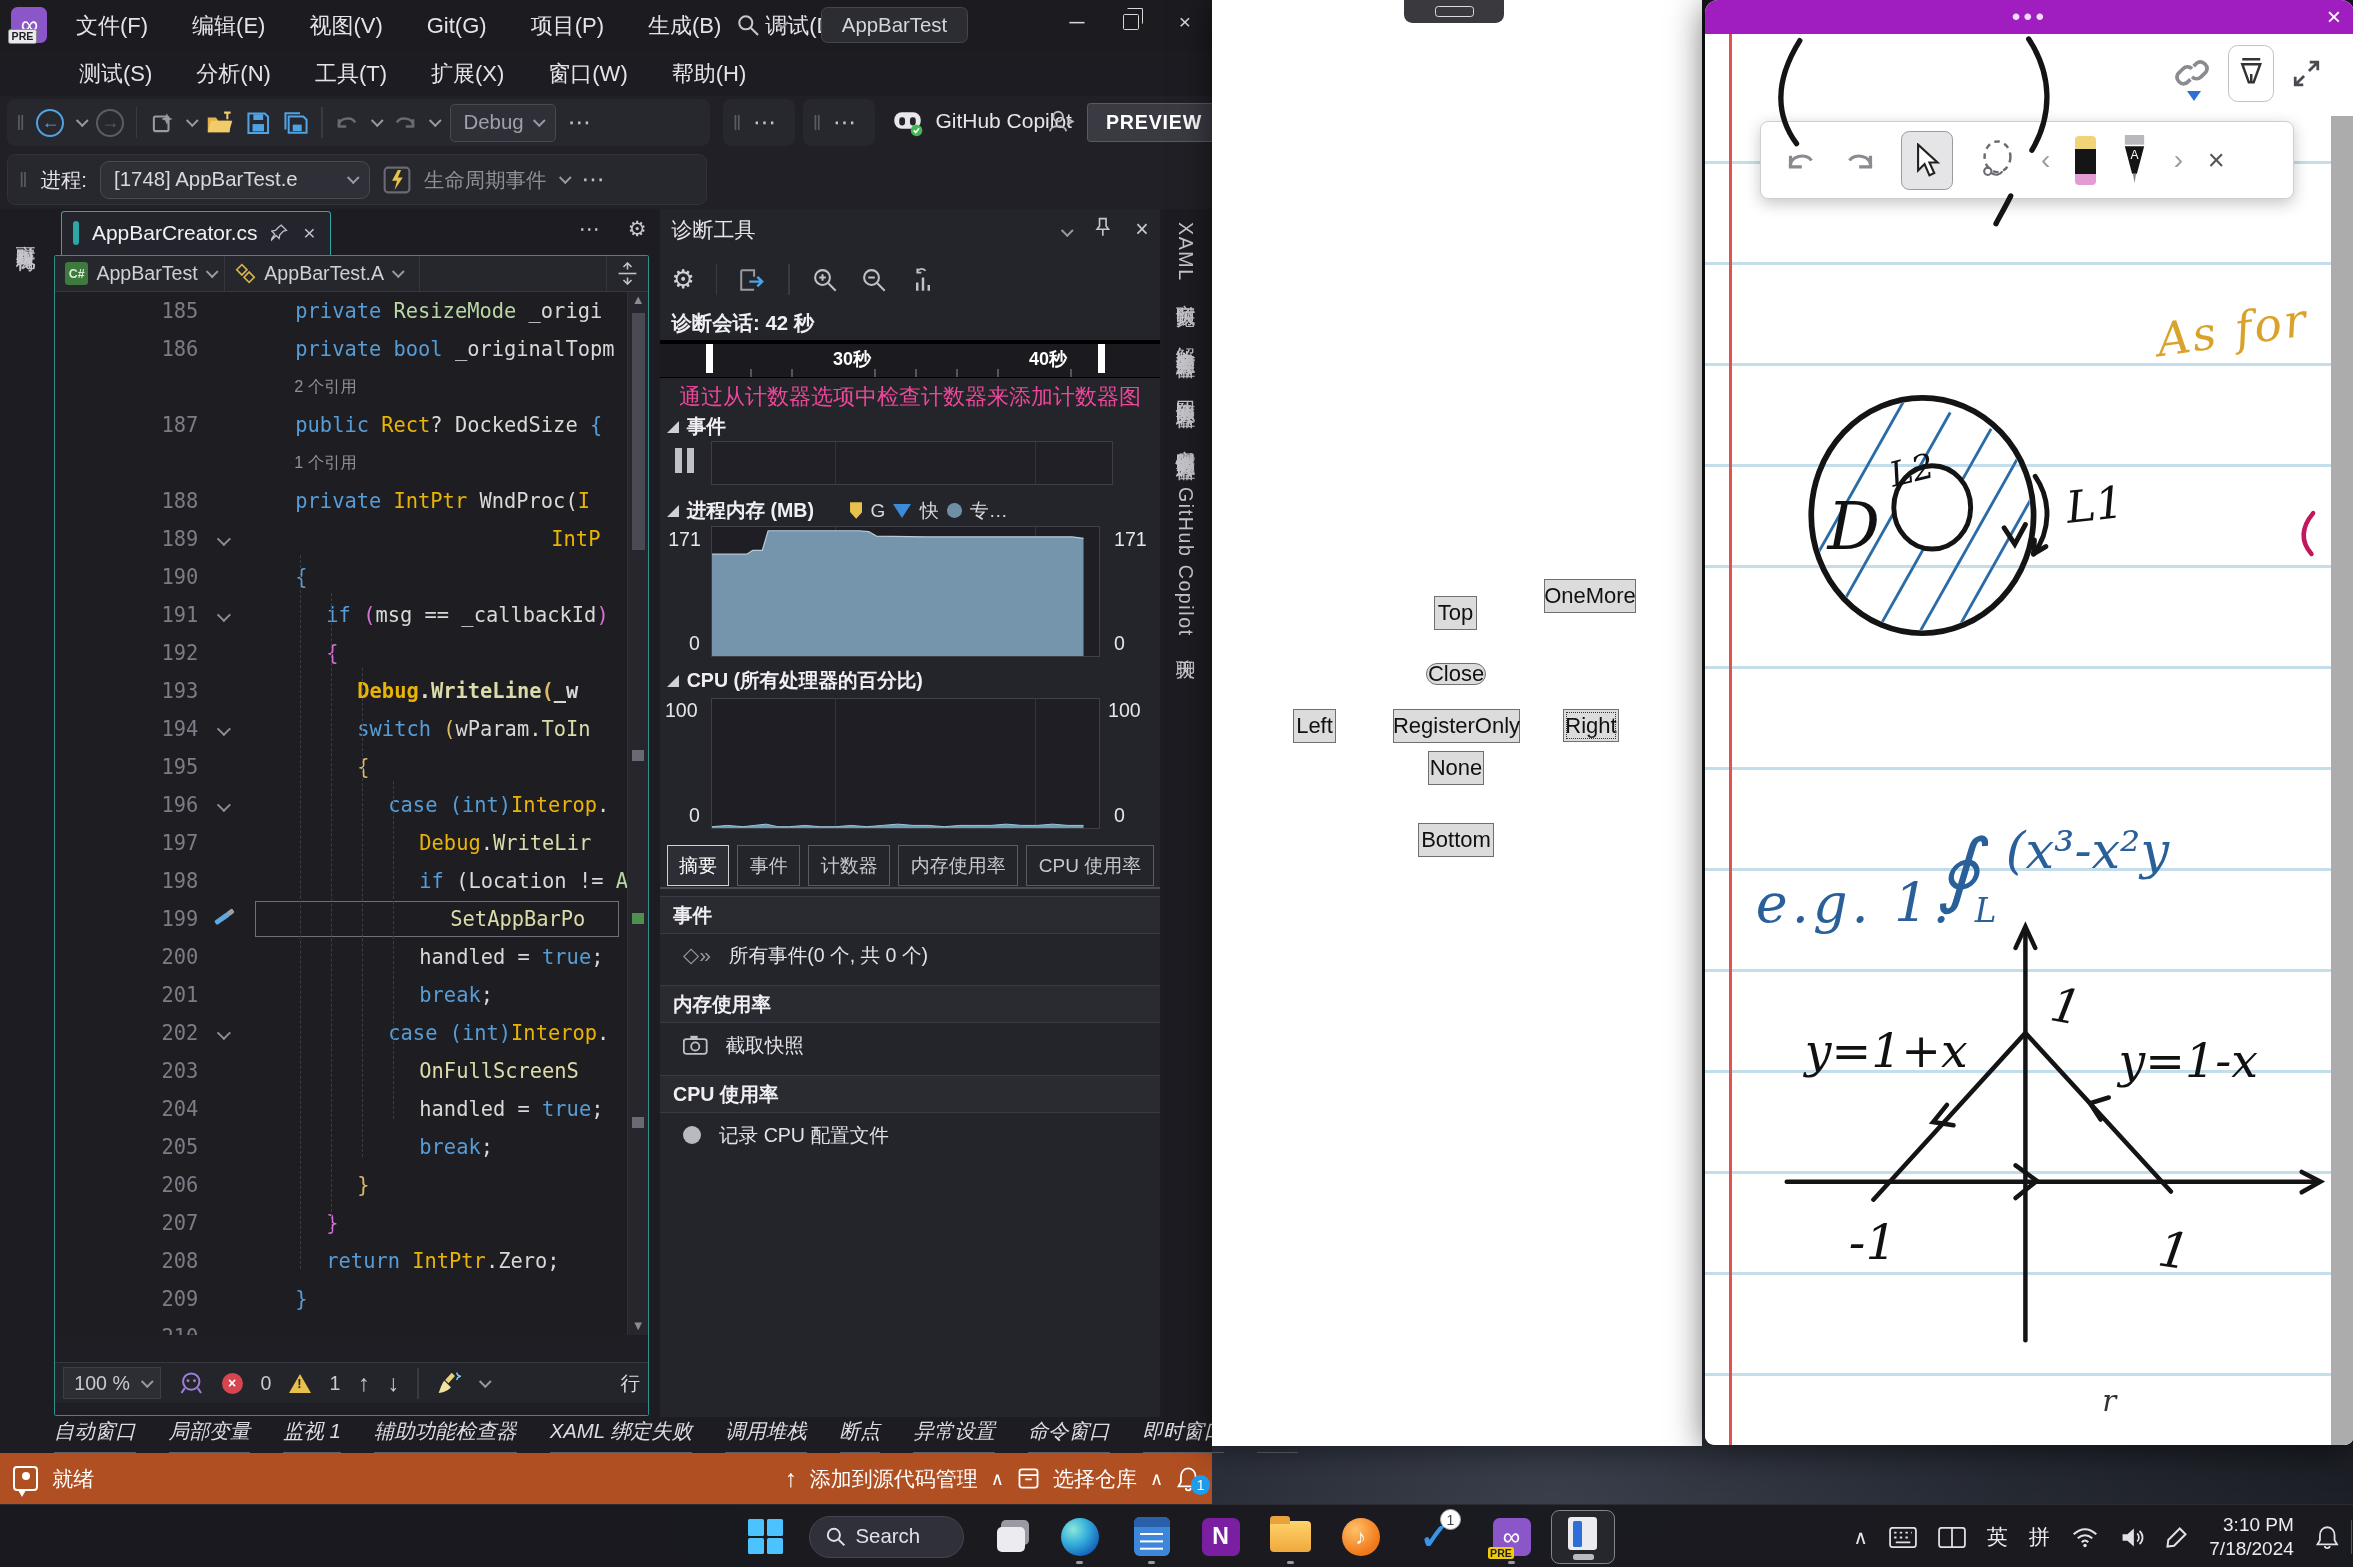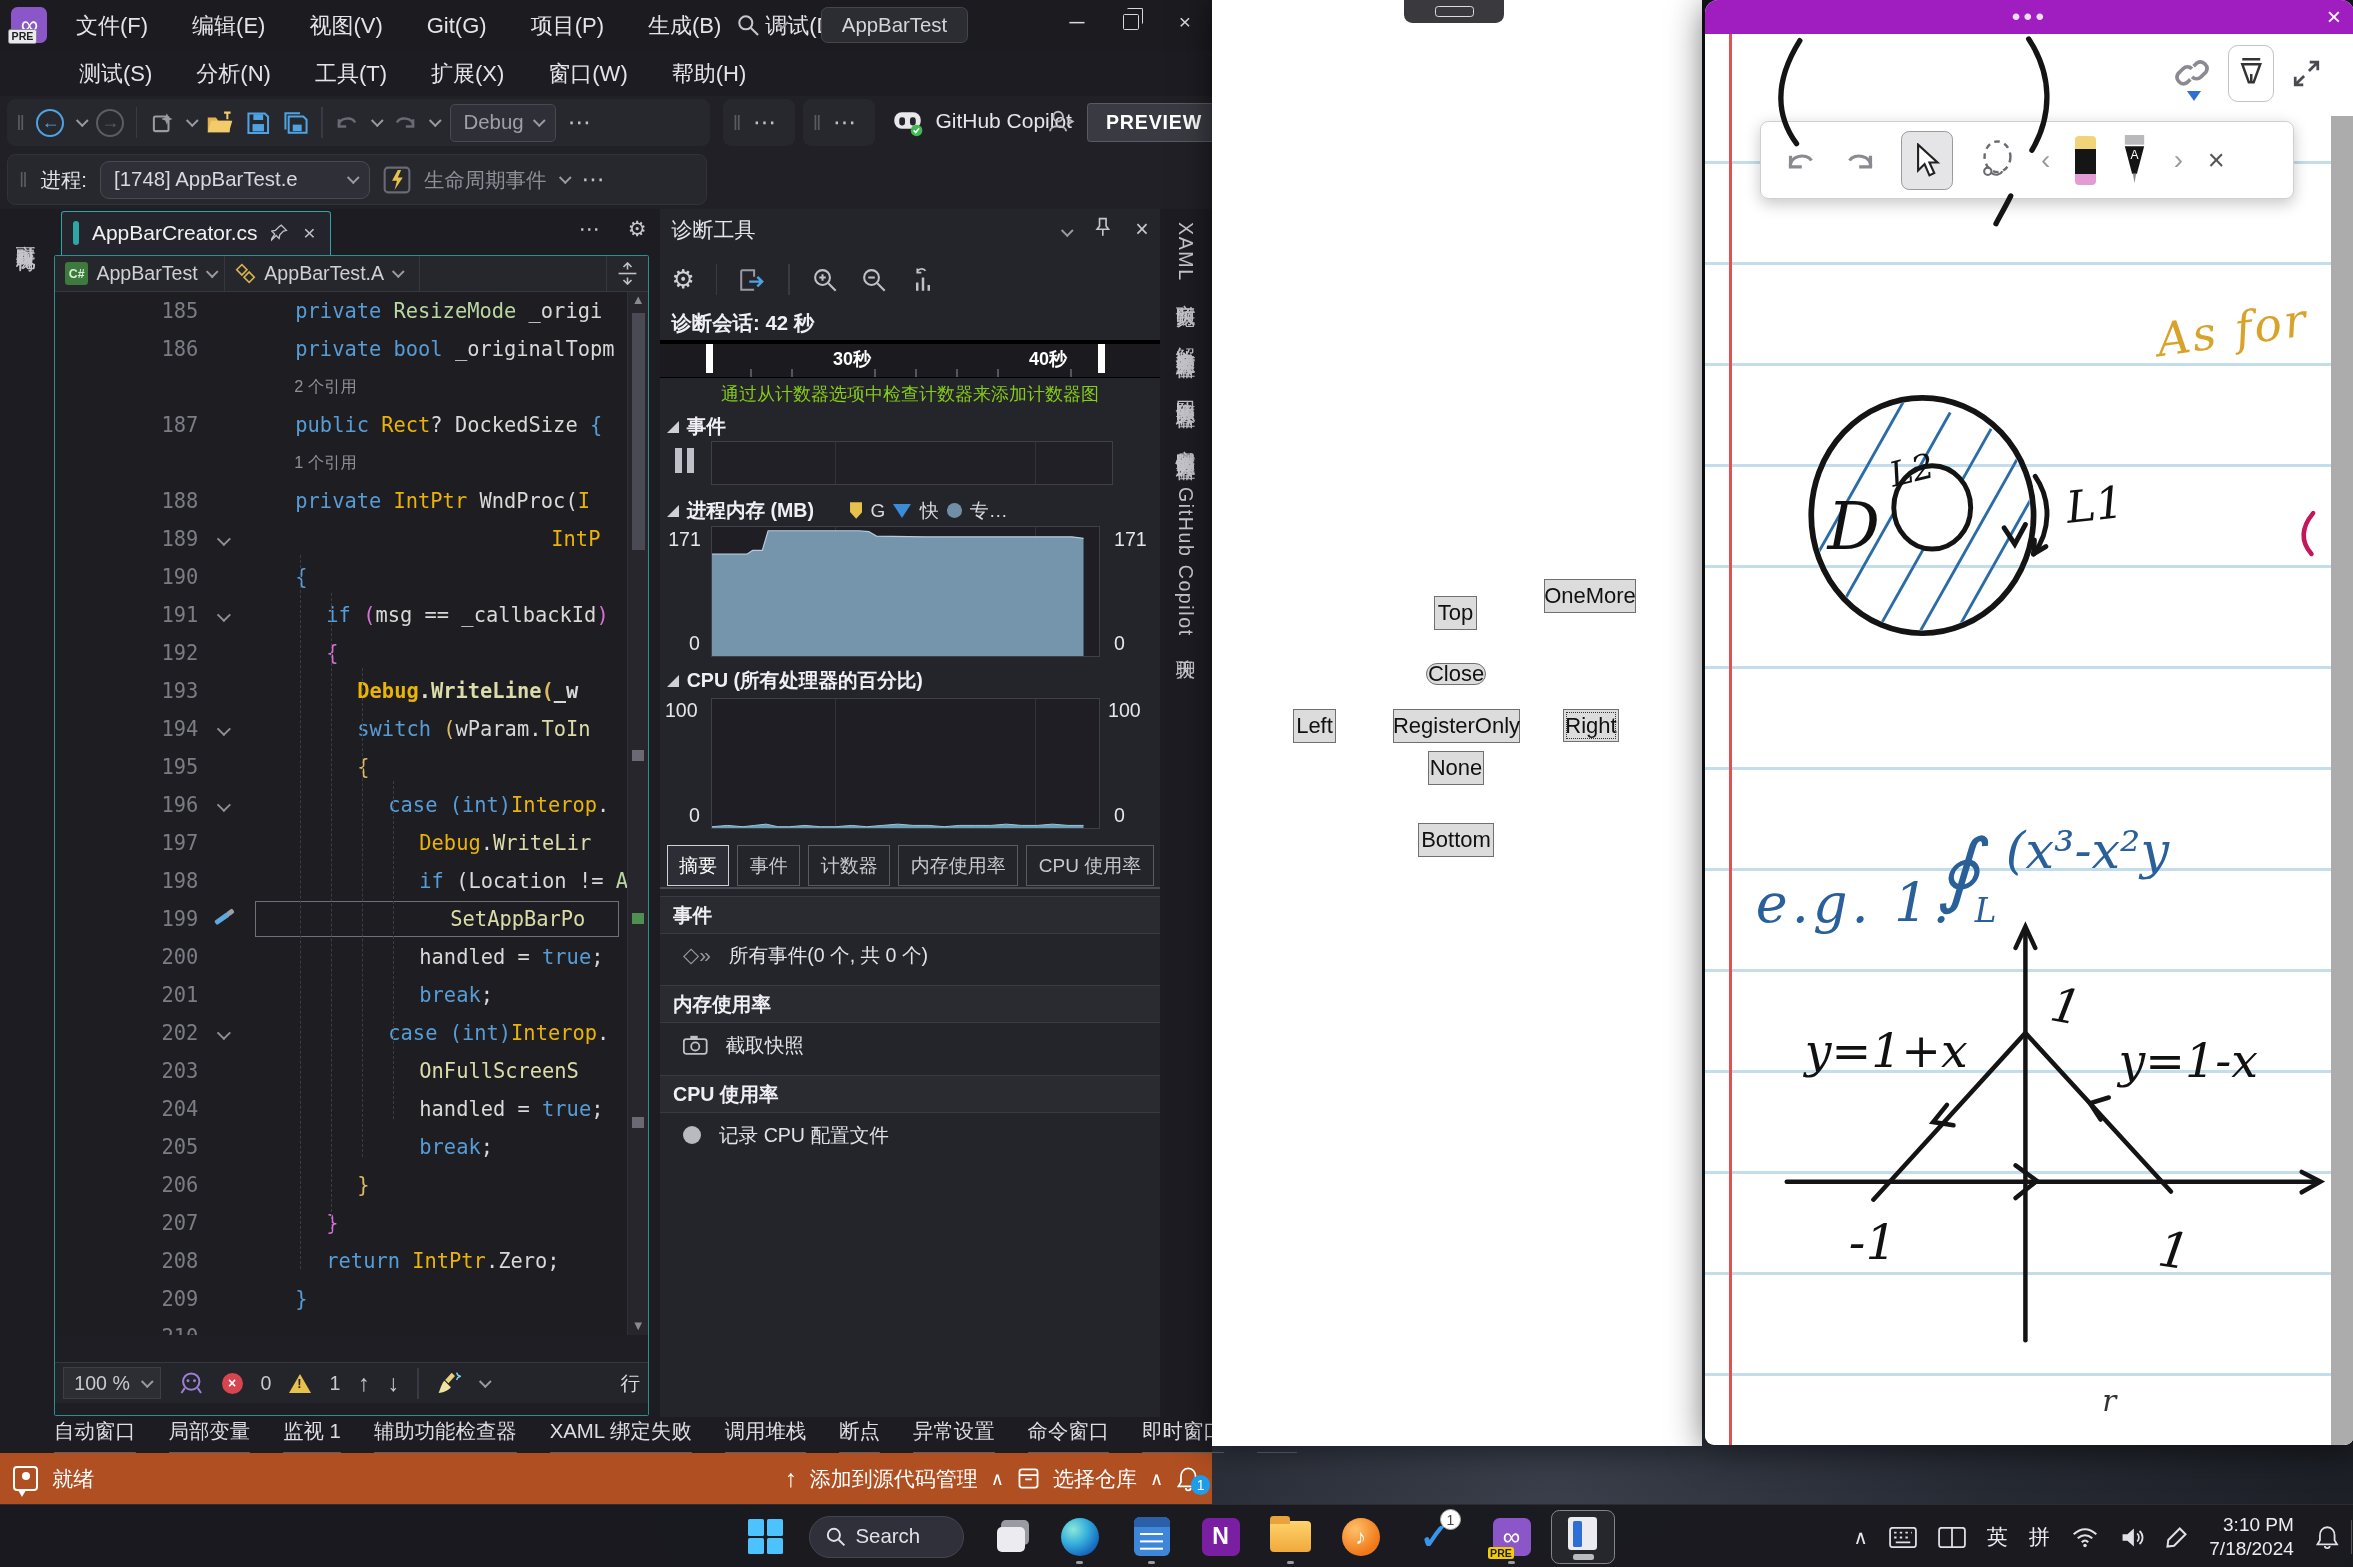--- a/index.html
+++ b/index.html
@@ -82,21 +82,21 @@
   .diag{position:absolute;left:660px;top:209px;width:500px;height:1208px;background:#24242b;font-size:19.6px;}
   .dhead{position:absolute;left:0;top:0;width:100%;height:41px;display:flex;align-items:center;padding:0 11.4px;color:#e6e6ea;font-size:21px;}
   .dhead .ic{margin-left:23px;color:#c6c6cc;}
   .dtoolbar{position:absolute;left:0;top:46px;width:100%;height:49px;display:flex;align-items:center;gap:21px;padding:0 11.4px;}
   .dsession{position:absolute;left:11.4px;top:100px;color:#f0f0f4;font-weight:bold;font-size:20.4px;}
   .druler{position:absolute;left:0;top:131px;width:100%;height:38px;background:#1a1a1f;border-bottom:0.8px solid #000;}
   .druler .topline{position:absolute;left:0;top:0;width:100%;height:4.1px;background:#000;}
   .rlabel{position:absolute;top:6.5px;color:#fff;font-weight:bold;font-size:18px;}
   .rhandle{position:absolute;top:4.1px;width:6.5px;height:29px;background:#fff;}
   .rtick{position:absolute;bottom:0;width:1.6px;height:8.2px;background:#55555e;}
-  .dhint{position:absolute;left:0;top:173px;width:100%;text-align:center;color:#84cc16;font-size:18px;}
+  .dhint{position:absolute;left:0;top:173px;width:100%;text-align:center;color:#ec4899;font-size:22px;}
   .tri{width:0;height:0;border-left:12.3px solid transparent;border-bottom:12.3px solid #cfcfd6;margin-right:8.2px;}
   .dsec{position:absolute;display:flex;align-items:center;color:#f0f0f4;font-weight:bold;font-size:19.6px;}
   .dpause{position:absolute;left:14.7px;top:239px;display:flex;gap:4.9px;}
   .dpause div{width:7.4px;height:24.5px;background:#c0c0c8;}
   .devbox{position:absolute;left:51px;top:232px;width:402px;height:44px;border:0.8px solid #3f3f48;background:#202026;}
   .devbox .gl{position:absolute;top:0;bottom:0;width:0.8px;background:#33333c;}
   .legend{display:flex;align-items:center;gap:8.2px;font-weight:normal;color:#d8d8de;font-size:19px;margin-left:36px;}
   .shield{width:12.3px;height:16.3px;background:#E8C14C;clip-path:polygon(0 0,100% 0,100% 60%,50% 100%,0 60%);}
   .btri{width:0;height:0;border-left:9px solid transparent;border-right:9px solid transparent;border-top:14.7px solid #3C8BD9;}
   .bdot{width:14.7px;height:14.7px;border-radius:50%;background:#6E8FA5;}
@@ -104,21 +104,21 @@
   .plot .gl{position:absolute;top:0;bottom:0;width:0.8px;background:#33333c;}
   .axlab{position:absolute;color:#e6e6ea;font-size:19.6px;}
   .dtabs{position:absolute;left:6.5px;top:636px;display:flex;gap:8.2px;}
   .dtab{border:0.8px solid #5a5a64;color:#c8c8d0;font-size:19px;padding:6.5px 11.4px;white-space:nowrap;}
   .dtab.sel{border-color:#d0d0d8;color:#fff;background:#2d2d35;}
   .dtabs-underline{position:absolute;left:0;top:678px;width:100%;height:1.6px;background:#4a4a54;}
   .srow-h{position:absolute;left:0;width:100%;height:38px;background:#2a2a31;border-top:0.8px solid #3a3a44;border-bottom:0.8px solid #3a3a44;
     display:flex;align-items:center;padding:0 13px;color:#f0f0f4;font-weight:bold;font-size:19.6px;}
   .srow{position:absolute;left:0;width:100%;height:44px;display:flex;align-items:center;gap:18px;padding:0 23px;color:#e2e2e8;font-size:19.6px;}
 
-  .bottom-tabs{position:absolute;left:54px;top:1417px;height:36px;display:flex;gap:33px;}
+  .bottom-tabs{position:absolute;left:54px;top:1417px;height:36px;display:flex;gap:33px;font-style:italic;}
   .btab{display:flex;flex-direction:column;align-items:center;font-size:20.4px;color:#dcdce2;white-space:nowrap;}
   .btab .pill{margin-top:6.5px;height:6.5px;border-radius:3.3px;background:#5e5e66;width:100%;}
 
   .statusbar{position:absolute;left:0;top:1453px;width:1212px;height:51px;background:#B04F21;color:#fff;font-size:21px;}
   .sb-left{position:absolute;left:13px;top:0;bottom:0;display:flex;align-items:center;gap:14.7px;}
   .sb-right{position:absolute;right:11.4px;top:0;bottom:0;display:flex;align-items:center;gap:13px;}
   .fbicon{width:24.5px;height:24.5px;border:2px solid #fff;border-radius:4.1px;position:relative;}
   .fbicon:before{content:"";position:absolute;left:6.5px;top:3.3px;width:8.2px;height:8.2px;border-radius:50%;background:#fff;}
   .fbicon:after{content:"";position:absolute;left:3.3px;bottom:-8.2px;width:0;height:0;border-left:4.9px solid transparent;border-right:4.9px solid transparent;border-top:7.4px solid #fff;}
   .badge{min-width:19.6px;height:19.6px;border-radius:9.8px;background:#1F9CEA;color:#fff;font-size:14px;display:flex;align-items:center;justify-content:center;padding:0 3.3px;}

